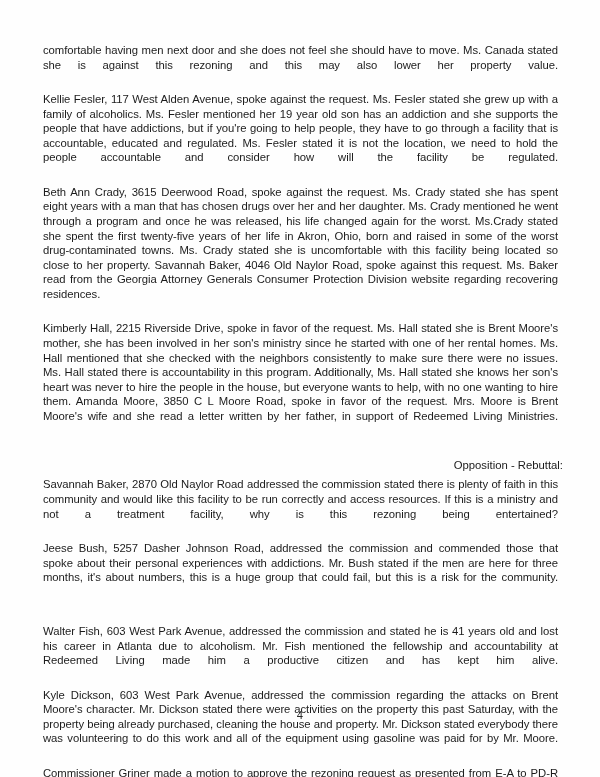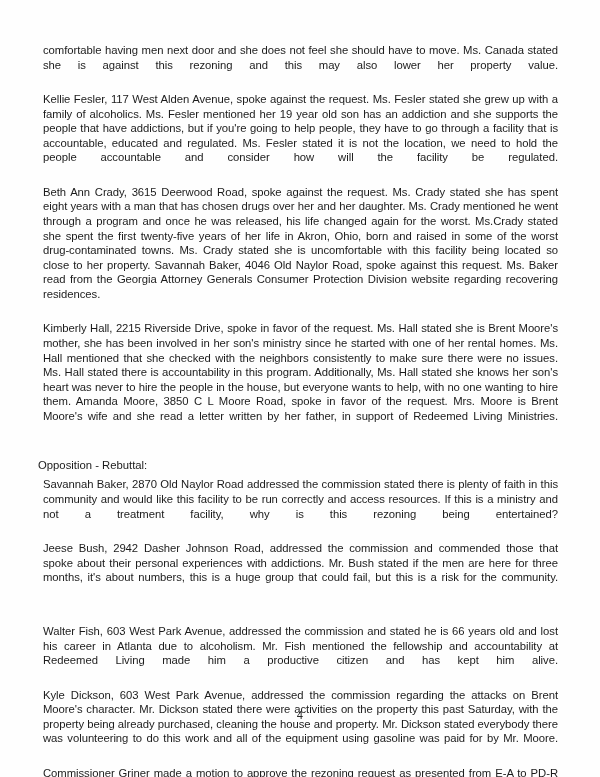--- a/index.html
+++ b/index.html
@@ -53,21 +53,21 @@
   }
 
   .spacer {
     height: 14.62px;
   }
 
   .heading {
     font-size: 11.3px;
     line-height: 14.62px;
     color: #1b1b1b;
-    text-align: left;
+    text-align: right;
     margin: 0;
   }
 
   #page-number {
     position: absolute;
     left: 0;
     top: 708px;
     width: 600px;
     text-align: center;
     font-size: 11.3px;
@@ -89,26 +89,26 @@
     <p class="para">Beth Ann Crady, 3615 Deerwood Road, spoke against the request. Ms. Crady stated she has spent eight years with a man that has chosen drugs over her and her daughter.  Ms. Crady mentioned he went through a program and once he was released, his life changed again for the worst.  Ms.Crady stated she spent the first twenty-five years of her life in Akron, Ohio, born and raised in some of the worst drug-contaminated towns.  Ms. Crady stated she is uncomfortable with this facility being located so close to her property. Savannah Baker, 4046 Old Naylor Road, spoke against this request.  Ms. Baker read from the Georgia Attorney Generals Consumer Protection Division website regarding recovering residences.</p>
 
     <p class="para">Kimberly Hall, 2215 Riverside Drive, spoke in favor of the request.  Ms. Hall stated she is Brent Moore's mother, she has been involved in her son's ministry since he started with one of her rental homes.  Ms. Hall mentioned that she checked with the neighbors consistently to make sure there were no issues. Ms. Hall stated there is accountability in this program.  Additionally, Ms. Hall stated she knows her son's heart was never to hire the people in the house, but everyone wants to help, with no one wanting to hire them.   Amanda Moore, 3850 C L Moore Road, spoke in favor of the request.  Mrs. Moore is Brent Moore's wife and she read a letter written by her father, in support of Redeemed Living Ministries.</p>
 
     <div class="spacer"></div>
 
     <p class="heading">Opposition - Rebuttal:</p>
 
     <p class="para">Savannah Baker, 2870 Old Naylor Road addressed the commission stated there is plenty of faith in this community and would like this facility to be run correctly and access resources.  If this is a ministry and not a treatment facility, why is this rezoning being entertained?</p>
 
-    <p class="para">Jeese Bush, 2942 Dasher Johnson Road, addressed the commission and commended those that spoke about their personal experiences with addictions.  Mr. Bush stated if the men are here for three months, it's about numbers, this is a huge group that could fail, but this is a risk for the community.</p>
+    <p class="para">Jeese Bush, 5257 Dasher Johnson Road, addressed the commission and commended those that spoke about their personal experiences with addictions.  Mr. Bush stated if the men are here for three months, it's about numbers, this is a huge group that could fail, but this is a risk for the community.</p>
 
     <div class="spacer"></div>
 
 
-    <p class="para">Walter Fish, 603 West Park Avenue, addressed the commission and stated he is 66 years old and lost his career in Atlanta due to alcoholism.  Mr. Fish mentioned the fellowship and accountability at Redeemed Living made him a productive citizen and has kept him alive.</p>
+    <p class="para">Walter Fish, 603 West Park Avenue, addressed the commission and stated he is 41 years old and lost his career in Atlanta due to alcoholism.  Mr. Fish mentioned the fellowship and accountability at Redeemed Living made him a productive citizen and has kept him alive.</p>
 
     <p class="para">Kyle Dickson, 603 West Park Avenue, addressed the commission regarding the attacks on Brent Moore's character.  Mr. Dickson stated there were activities on the property this past Saturday, with the property being already purchased, cleaning the house and property. Mr. Dickson stated everybody there was volunteering to do this work and all of the equipment using gasoline was paid for by Mr. Moore.</p>
 
     <p class="para">Commissioner Griner made a motion to approve the rezoning request as presented from E-A to PD-R as shown on the site plan, Vice Chairman Wisenbaker second. Vice Chairman Wisenbaker and Commissioners Griner and Orenstein voted in favor of the request, Commissioner Evans and Marshall opposed.  Motion carried.</p>
 
   </div>
 
   <div id="page-number">4</div>
 
 </div>

